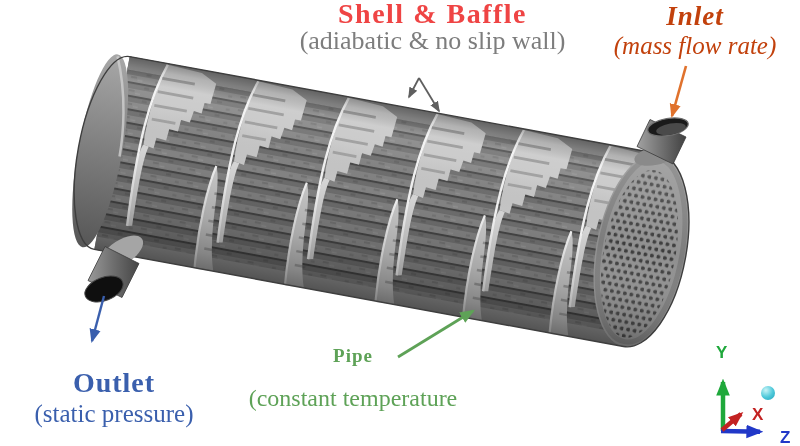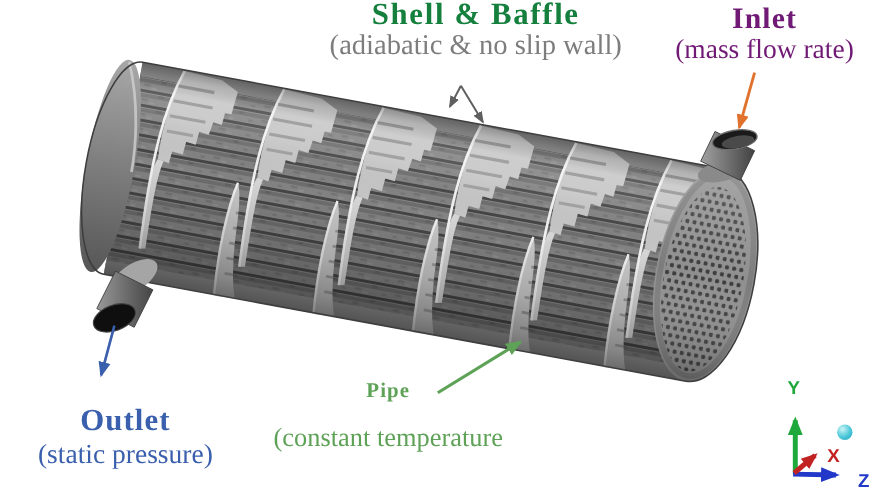--- a/index.html
+++ b/index.html
@@ -2,23 +2,23 @@
 <html><head>
 <meta charset="utf-8">
 <style>
   html,body{margin:0;padding:0;background:#ffffff;}
   body{width:800px;height:446px;overflow:hidden;position:relative;
        font-family:"Liberation Serif","DejaVu Serif",serif;}
   #fig{position:absolute;left:0;top:0;width:800px;height:446px;}
   .lbl{position:absolute;text-align:center;pointer-events:none;}
   .lbl .t1{font-weight:bold;}
   #lbl-shell{left:255px;top:0;width:355px;color:#7d7d7d;line-height:27px;}
-  #lbl-shell .t1{font-size:28px;letter-spacing:1.5px;color:#15803d;}
+  #lbl-shell .t1{font-size:28px;letter-spacing:1.5px;color:#ef4444;}
   #lbl-shell .t2{font-size:26px;}
-  #lbl-inlet{left:592px;top:2px;width:206px;color:#701a75;line-height:29px;}
+  #lbl-inlet{left:592px;top:2px;width:206px;color:#c2410c;line-height:29px;font-style:italic;}
   #lbl-inlet .t1{font-size:27px;letter-spacing:1px;}
   #lbl-inlet .t2{font-size:25px;}
   #lbl-outlet{left:16px;top:367px;width:196px;color:#3a5fad;line-height:31px;}
   #lbl-outlet .t1{font-size:28px;letter-spacing:1px;}
   #lbl-outlet .t2{font-size:25px;}
   #lbl-pipe{left:225px;top:341px;width:256px;color:#5ea257;line-height:30px;}
   #lbl-pipe .t1{font-size:19px;letter-spacing:1px;}
   #lbl-pipe .t2{font-size:24px;margin-top:12px;}
   .axis-label{font-family:"Liberation Sans","DejaVu Sans",sans-serif;font-weight:bold;font-size:17px;}
 </style>

